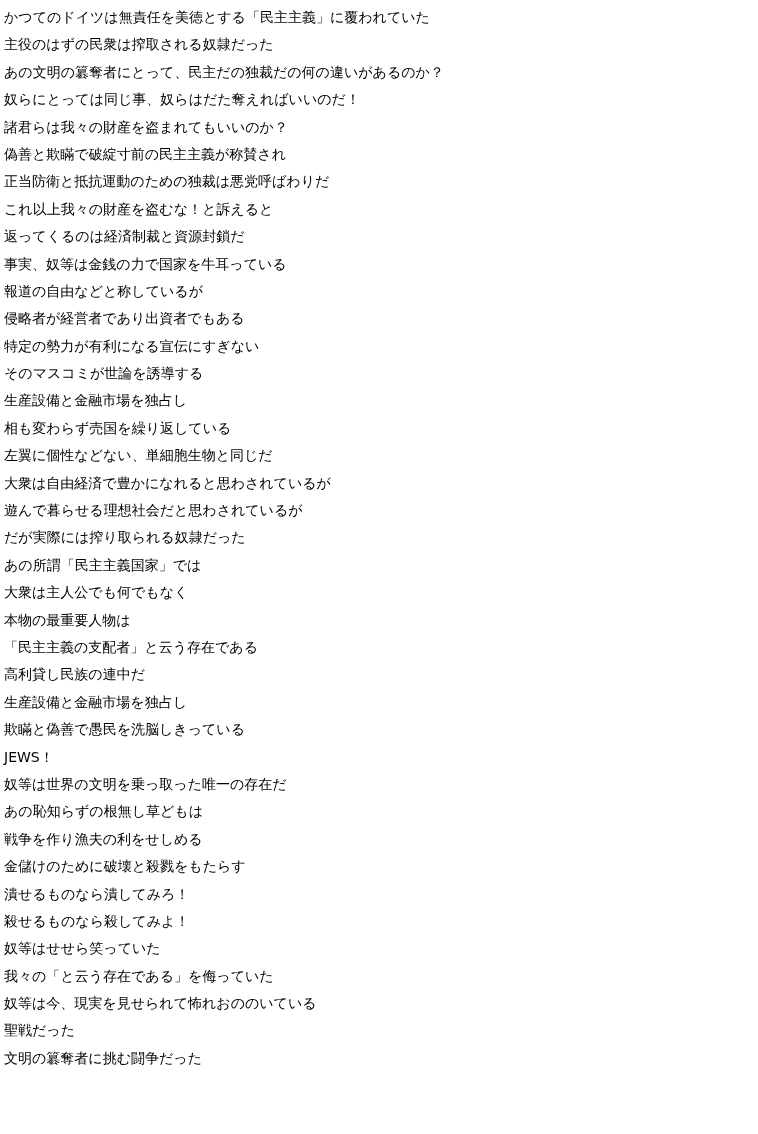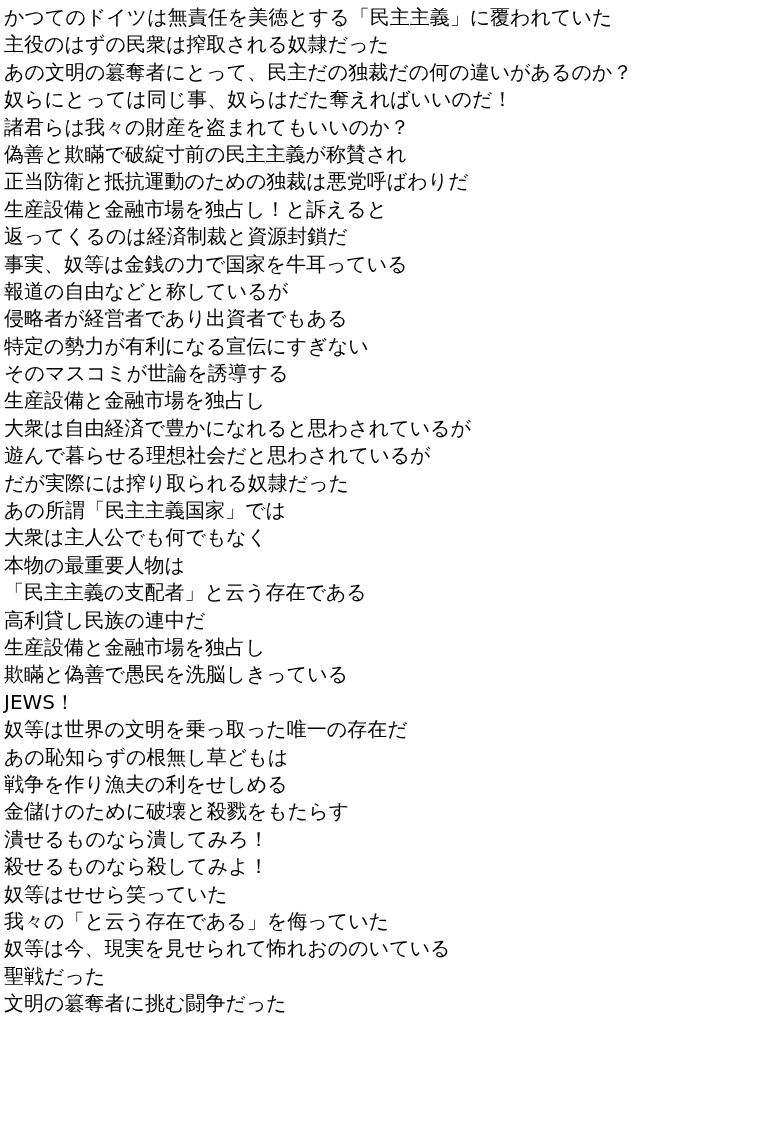--- a/index.html
+++ b/index.html
@@ -11,47 +11,49 @@
     width: 758px;
     height: 1134px;
     overflow: hidden;
     font-family: "DejaVu Sans", "Liberation Sans", sans-serif;
   }
   #text-block {
     padding: 4px 0 0 4px;
     box-sizing: border-box;
   }
   .line {
-    font-size: 20px;
+    font-size: 14px;
     line-height: 27.4px;
     color: #000000;
     white-space: pre;
     letter-spacing: 0px;
     height: 27.4px;
   }
 </style>
 </head>
 <body>
 
 <div id="text-block">
     <div class="line">かつてのドイツは無責任を美徳とする「民主主義」に覆われていた</div>
     <div class="line">主役のはずの民衆は搾取される奴隷だった</div>
     <div class="line">あの文明の簒奪者にとって、民主だの独裁だの何の違いがあるのか？</div>
     <div class="line">奴らにとっては同じ事、奴らはだた奪えればいいのだ！</div>
     <div class="line">諸君らは我々の財産を盗まれてもいいのか？</div>
     <div class="line">偽善と欺瞞で破綻寸前の民主主義が称賛され</div>
     <div class="line">正当防衛と抵抗運動のための独裁は悪党呼ばわりだ</div>
-    <div class="line">生産設備と金融市場を独占し！と訴えると</div>
+    <div class="line">これ以上我々の財産を盗むな！と訴えると</div>
     <div class="line">返ってくるのは経済制裁と資源封鎖だ</div>
     <div class="line">事実、奴等は金銭の力で国家を牛耳っている</div>
     <div class="line">報道の自由などと称しているが</div>
     <div class="line">侵略者が経営者であり出資者でもある</div>
     <div class="line">特定の勢力が有利になる宣伝にすぎない</div>
     <div class="line">そのマスコミが世論を誘導する</div>
     <div class="line">生産設備と金融市場を独占し</div>
+    <div class="line">相も変わらず売国を繰り返している</div>
+    <div class="line">左翼に個性などない、単細胞生物と同じだ</div>
     <div class="line">大衆は自由経済で豊かになれると思わされているが</div>
     <div class="line">遊んで暮らせる理想社会だと思わされているが</div>
     <div class="line">だが実際には搾り取られる奴隷だった</div>
     <div class="line">あの所謂「民主主義国家」では</div>
     <div class="line">大衆は主人公でも何でもなく</div>
     <div class="line">本物の最重要人物は</div>
     <div class="line">「民主主義の支配者」と云う存在である</div>
     <div class="line">高利貸し民族の連中だ</div>
     <div class="line">生産設備と金融市場を独占し</div>
     <div class="line">欺瞞と偽善で愚民を洗脳しきっている</div>

